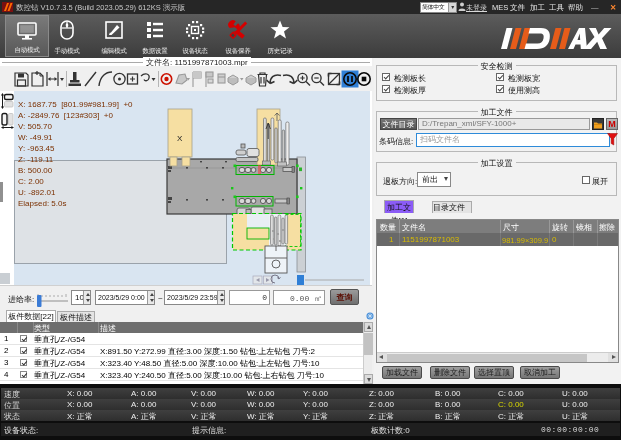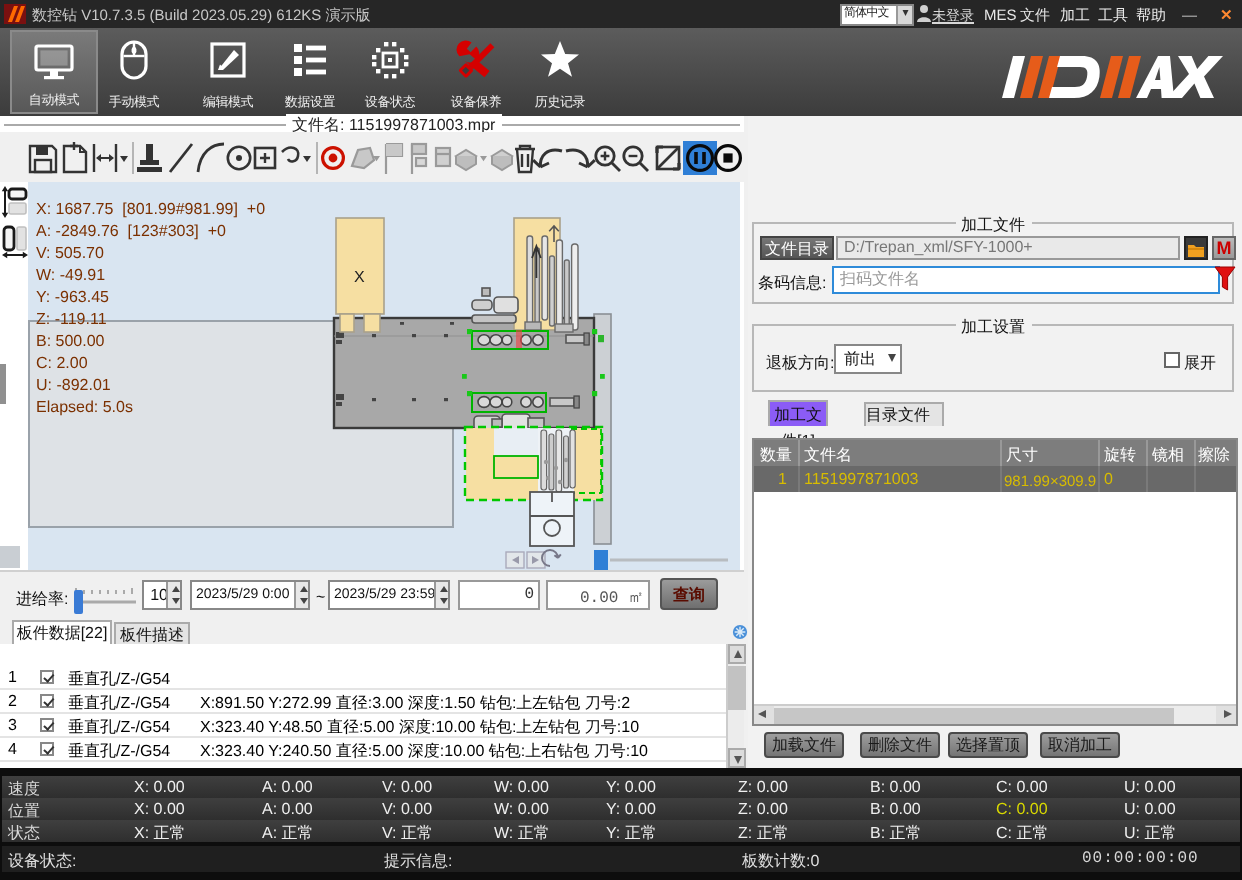--- a/index.html
+++ b/index.html
@@ -500,20 +500,27 @@
 
   <div id="ltabs" class="abs" style="font-size:8px;color:#111;">
     <div class="abs" style="left:6px;top:0px;width:50px;height:12px;background:#fff;border:1px solid #aaa;border-bottom:none;text-align:center;line-height:12px;">板件数据[22]</div>
     <div class="abs" style="left:57px;top:1px;width:38px;height:11px;background:#e4e4e4;border:1px solid #aaa;border-bottom:none;text-align:center;line-height:11px;">板件描述</div>
     <svg class="abs" style="left:366px;top:2px" width="8" height="8" viewBox="0 0 9 9">
         <circle cx="4.5" cy="4.5" r="4" fill="#4a90d9"></circle>
         <path d="M4.5 1.5 v6 M1.5 4.5 h6 M2.4 2.4 l4.2 4.2 M6.6 2.4 l-4.2 4.2" stroke="#dcebf8" stroke-width="0.8"></path>
       </svg>
   </div>
   <div id="ltable" class="abs" style="font-size:8px;">
+    <div class="abs" style="left:0;top:0;width:372px;height:11px;background:#6e6e6e;color:#fff;">
+      <span class="abs" style="left:34px;top:1px">类型</span>
+      <span class="abs" style="left:100px;top:1px">描述</span>
+      <span class="abs" style="left:17px;top:0;width:1px;height:11px;background:#8a8a8a"></span>
+      <span class="abs" style="left:33px;top:0;width:1px;height:11px;background:#8a8a8a"></span>
+      <span class="abs" style="left:98px;top:0;width:1px;height:11px;background:#8a8a8a"></span>
+    </div>
     <div class="lrow" style="top:11px">
         <i>1</i>
         <b class="ck"></b>
         <u>垂直孔/Z-/G54</u>
       </div>
     <div class="lrow" style="top:23px">
         <i>2</i>
         <b class="ck"></b>
         <u>垂直孔/Z-/G54</u>
         <s>X:891.50 Y:272.99 直径:3.00 深度:1.50 钻包:上左钻包 刀号:2</s>
@@ -537,20 +544,31 @@
         </div>
       <div class="abs" style="left:0;top:52px;width:9px;height:10px;background:#dcdcdc;border:1px solid #aaa;">
           <span style="position:absolute;left:2px;top:3px;border-left:2.5px solid transparent;border-right:2.5px solid transparent;border-top:4px solid #555;"></span>
         </div>
       <div class="abs" style="left:0;top:11px;width:9px;height:22px;background:#c2c2c2;"></div>
     </div>
   </div>
 
   <div id="rpanel" class="abs">
 
+    <div class="gbox" style="left:2px;top:7px;width:241px;height:36px;">
+      <span class="gtitle">安全检测</span>
+      <span class="cb ck" style="left:5px;top:7px"></span>
+        <span class="cblb" style="left:17px;top:7px">检测板长</span>
+      <span class="cb ck" style="left:119px;top:7px"></span>
+        <span class="cblb" style="left:131px;top:7px">检测板宽</span>
+      <span class="cb ck" style="left:5px;top:19px"></span>
+        <span class="cblb" style="left:17px;top:19px">检测板厚</span>
+      <span class="cb ck" style="left:119px;top:19px"></span>
+        <span class="cblb" style="left:131px;top:19px">使用测高</span>
+    </div>
 
     <div class="gbox" style="left:2px;top:53px;width:241px;height:41px;">
       <span class="gtitle">加工文件</span>
       <div class="abs" style="left:3px;top:6px;width:37px;height:12px;background:linear-gradient(#777,#555);border:1px solid #444;color:#fff;font-size:8px;text-align:center;line-height:12px;">文件目录</div>
       <div class="abs" style="left:41px;top:6px;width:172px;height:12px;background:#e9e9e9;border:1px solid #999;font-size:8px;color:#777;line-height:10px;padding-left:3px;">D:/Trepan_xml/SFY-1000+</div>
       <div class="abs" style="left:215px;top:6px;width:12px;height:12px;background:#3a3a3a;border:1px solid #222;">
         <svg width="10" height="10" viewBox="0 0 10 10" style="display:block;margin:0.5px auto 0">
             <path d="M1 3 L1 8.5 L9 8.5 L9 3.5 L5 3.5 L4 2.5 L1 2.5 Z" fill="#f0a020"></path>
             <path d="M1 4.5 H9" stroke="#c87800" stroke-width="0.6"></path>
           </svg>

